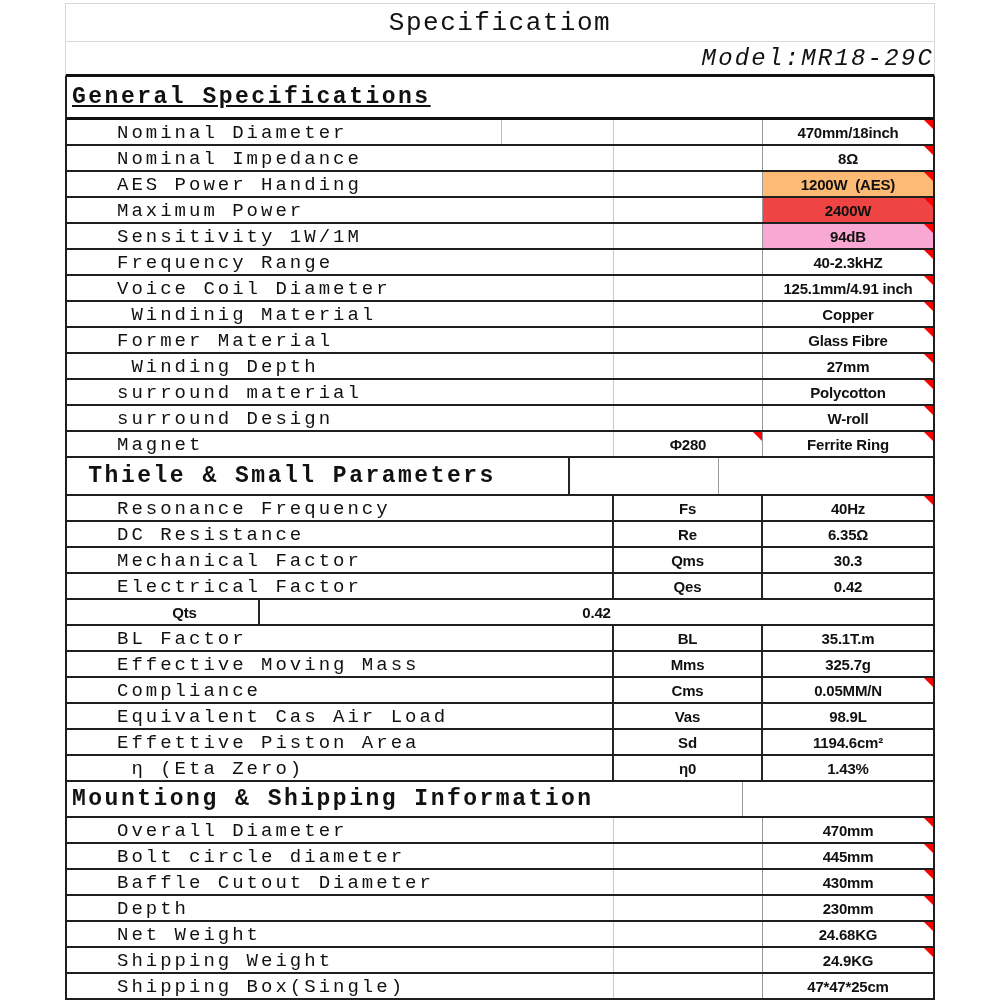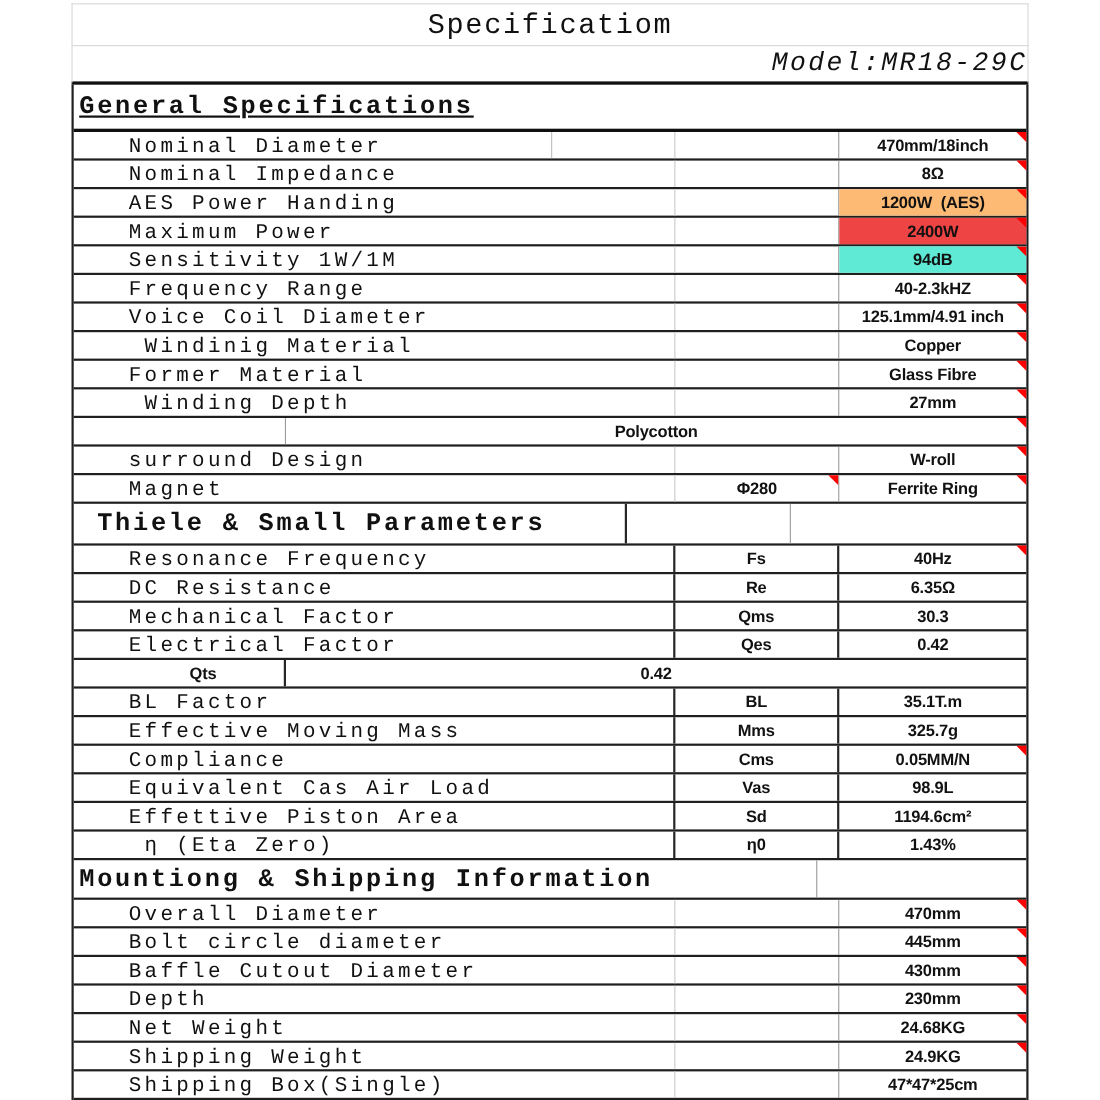--- a/index.html
+++ b/index.html
@@ -97,21 +97,21 @@
           <div class="cell val" style="background: #fdba74;">1200W  (AES)<div class="marker" style="border-top-color: rgb(254, 0, 0);"></div></div>
         </div>
         <div class="row">
           <div class="cell label">Maximum Power</div>
           <div class="cell sym"></div>
           <div class="cell val" style="background: #ef4444;">2400W<div class="marker" style="border-top-color: rgb(254, 0, 0);"></div></div>
         </div>
         <div class="row">
           <div class="cell label">Sensitivity 1W/1M</div>
           <div class="cell sym"></div>
-          <div class="cell val" style="background: #5eead4;">94dB<div class="marker" style="border-top-color: rgb(254, 0, 0);"></div></div>
+          <div class="cell val" style="background: #f9a8d4;">94dB<div class="marker" style="border-top-color: rgb(254, 0, 0);"></div></div>
         </div>
         <div class="row">
           <div class="cell label">Frequency Range</div>
           <div class="cell sym"></div>
           <div class="cell val">40-2.3kHZ<div class="marker" style="border-top-color: rgb(254, 0, 0);"></div></div>
         </div>
         <div class="row">
           <div class="cell label">Voice Coil Diameter</div>
           <div class="cell sym"></div>
           <div class="cell val">125.1mm/4.91 inch<div class="marker" style="border-top-color: rgb(254, 0, 0);"></div></div>
@@ -125,20 +125,21 @@
           <div class="cell label">Former Material</div>
           <div class="cell sym"></div>
           <div class="cell val">Glass Fibre<div class="marker" style="border-top-color: rgb(254, 0, 0);"></div></div>
         </div>
         <div class="row">
           <div class="cell label"> Winding Depth</div>
           <div class="cell sym"></div>
           <div class="cell val">27mm<div class="marker" style="border-top-color: rgb(254, 0, 0);"></div></div>
         </div>
         <div class="row">
+          <div class="cell label">surround material</div>
           <div class="cell sym"></div>
           <div class="cell val">Polycotton<div class="marker" style="border-top-color: rgb(254, 0, 0);"></div></div>
         </div>
         <div class="row">
           <div class="cell label">surround Design</div>
           <div class="cell sym"></div>
           <div class="cell val">W-roll<div class="marker" style="border-top-color: rgb(254, 0, 0);"></div></div>
         </div>
         <div class="row">
           <div class="cell label">Magnet</div>

